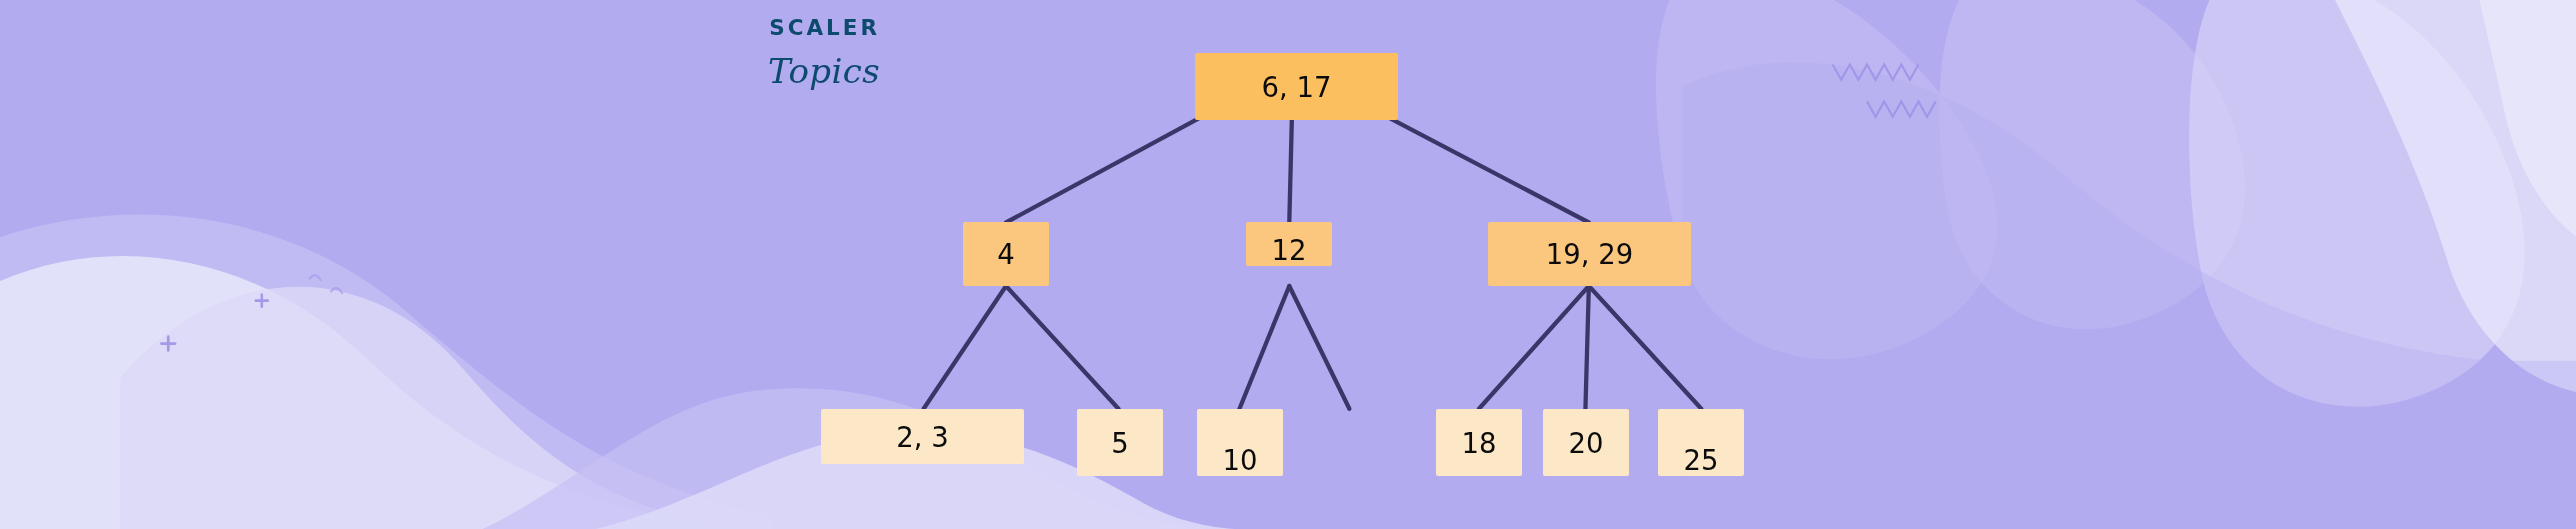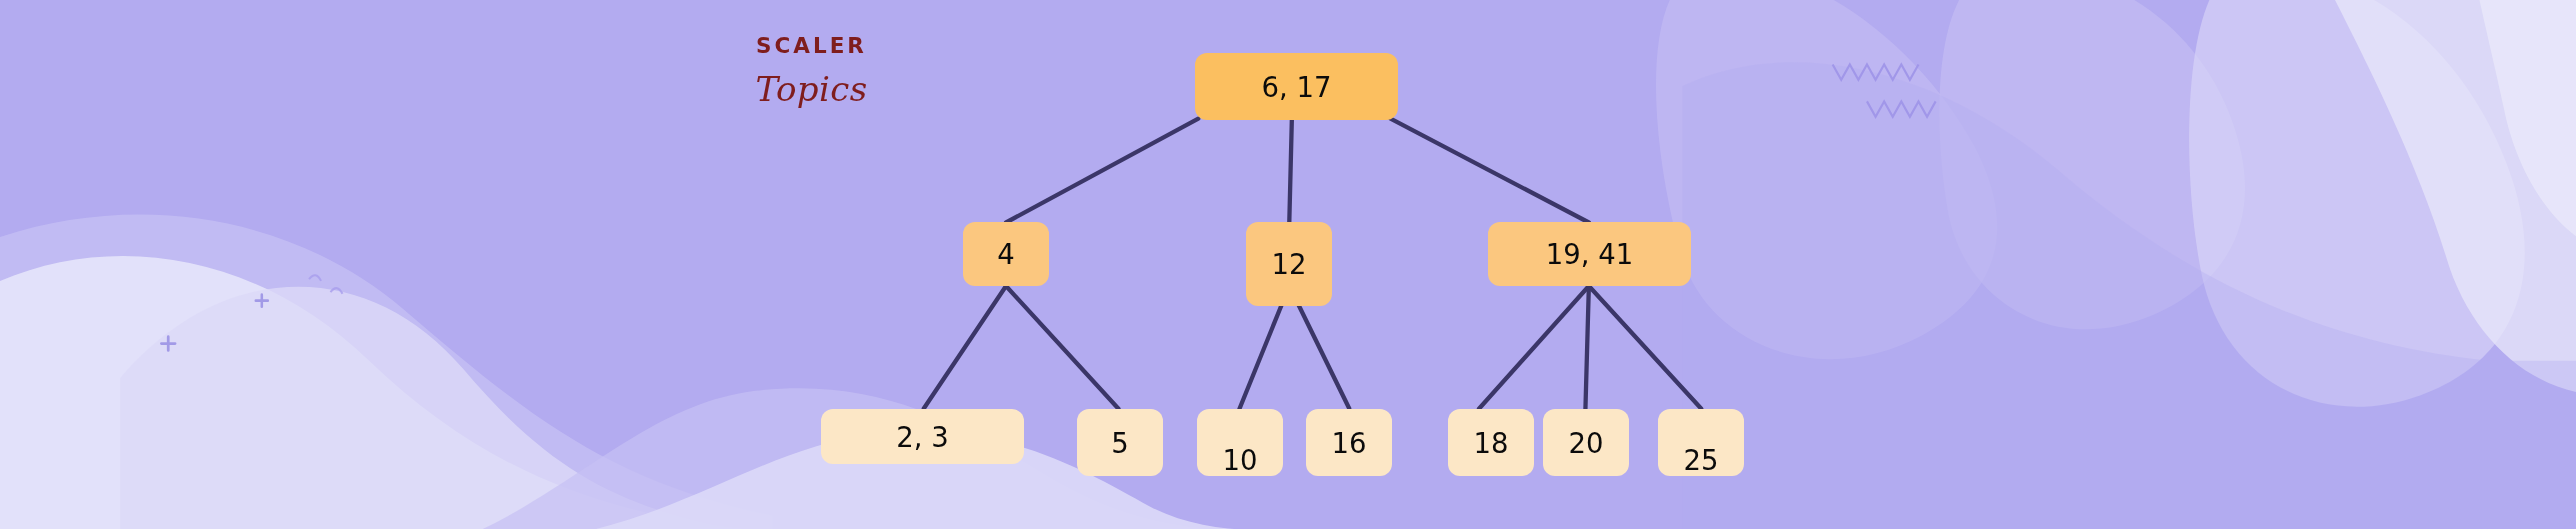--- a/index.html
+++ b/index.html
@@ -14,24 +14,24 @@
     width:2576px;height:530px;
     overflow:hidden;
     background:#B3ABF0;
   }
   .layer{position:absolute;inset:0;width:2576px;height:530px;}
   #bg-decor{z-index:1;}
   #edges{z-index:2;}
   #nodes{z-index:3;position:absolute;inset:0;}
   #logo{
     position:absolute;z-index:4;
-    left:743px;top:35px;
+    left:743px;top:17px;
     width:137px;height:77px;
-    color:#7f1d1d;
-    text-align:center;
+    color:#0c4a6e;
+    text-align:right;
     user-select:none;
   }
   #logo .logo-top{
     font-family:"DejaVu Sans", sans-serif;
     font-weight:bold;
     font-size:21.5px;
     letter-spacing:3px;
     line-height:1;
   }
   #logo .logo-bottom{
@@ -40,21 +40,21 @@
     font-size:34px;
     line-height:1.05;
     margin-top:15px;
     letter-spacing:0.4px;
   }
   .node{
     position:absolute;
     display:flex;
     align-items:center;
     justify-content:center;
-    border-radius:12px;
+    border-radius:2px;
     color:#0b0b0b;
     font-size:27.5px;
     font-family:"DejaVu Sans", sans-serif;
     white-space:nowrap;
     box-sizing:border-box;
   }
   .node.lvl0{background:#FBBF60;}
   .node.lvl1{background:#FBC77F;}
   .node.lvl2{background:#FCE7C6;}
 </style>
@@ -101,39 +101,36 @@
       <line x1="1851" y1="333" x2="1982" y2="476" stroke="#3B3668" stroke-width="5" stroke-linecap="round"></line>
     </svg>
 
   <div id="nodes">
       <div class="node lvl0" style="left: 1195px; top: 53px; width: 203px; height: 67px; background: rgb(251, 191, 96);">
         <span>6, 17</span>
       </div>
       <div class="node lvl1" style="left: 963px; top: 222px; width: 86px; height: 64px; background: rgb(251, 199, 127);">
         <span>4</span>
       </div>
-      <div class="node lvl1" style="left: 1246px; top: 222px; width: 86px; height: 84px; background: rgb(251, 199, 127);">
+      <div class="node lvl1" style="left: 1246px; top: 222px; width: 86px; height: 44px; background: rgb(251, 199, 127); align-items: flex-end;">
         <span>12</span>
       </div>
       <div class="node lvl1" style="left: 1488px; top: 222px; width: 203px; height: 64px; background: rgb(251, 199, 127);">
-        <span>19, 41</span>
+        <span>19, 29</span>
       </div>
       <div class="node lvl2" style="left: 821px; top: 409px; width: 203px; height: 55px; background: rgb(252, 231, 198);">
         <span>2, 3</span>
       </div>
       <div class="node lvl2" style="left: 1077px; top: 409px; width: 86px; height: 67px; background: rgb(252, 231, 198);">
         <span>5</span>
       </div>
       <div class="node lvl2" style="left: 1197px; top: 409px; width: 86px; height: 67px; background: rgb(252, 231, 198); align-items: flex-end;">
         <span>10</span>
       </div>
-      <div class="node lvl2" style="left: 1306px; top: 409px; width: 86px; height: 67px; background: rgb(252, 231, 198);">
-        <span>16</span>
-      </div>
-      <div class="node lvl2" style="left: 1436px; top: 409px; width: 86px; height: 67px; background: rgb(252, 231, 198); margin-left: 12px;">
+      <div class="node lvl2" style="left: 1436px; top: 409px; width: 86px; height: 67px; background: rgb(252, 231, 198);">
         <span>18</span>
       </div>
       <div class="node lvl2" style="left: 1543px; top: 409px; width: 86px; height: 67px; background: rgb(252, 231, 198);">
         <span>20</span>
       </div>
       <div class="node lvl2" style="left: 1658px; top: 409px; width: 86px; height: 67px; background: rgb(252, 231, 198); align-items: flex-end;">
         <span>25</span>
       </div>
     </div>
 

